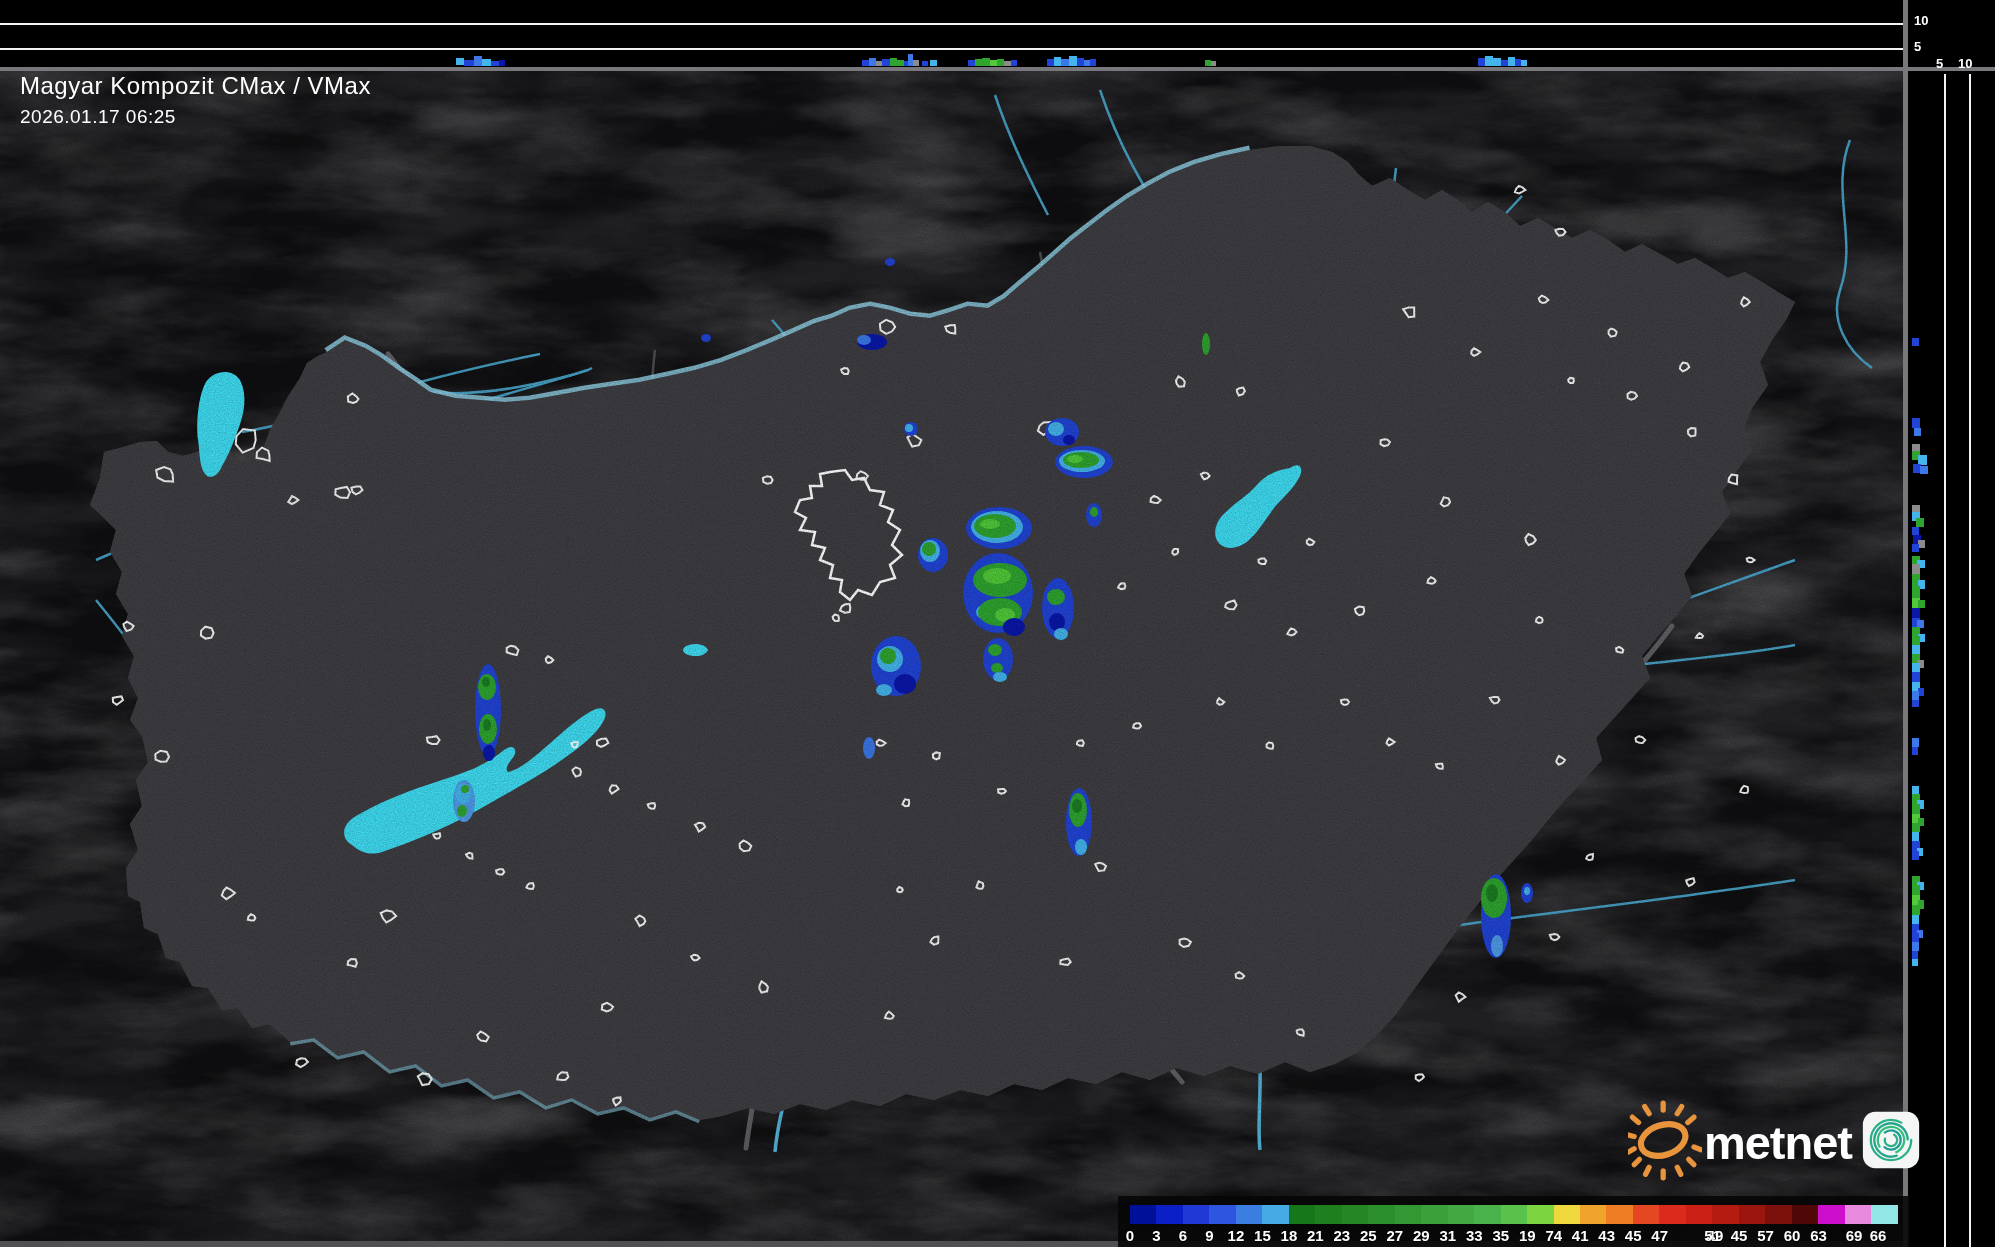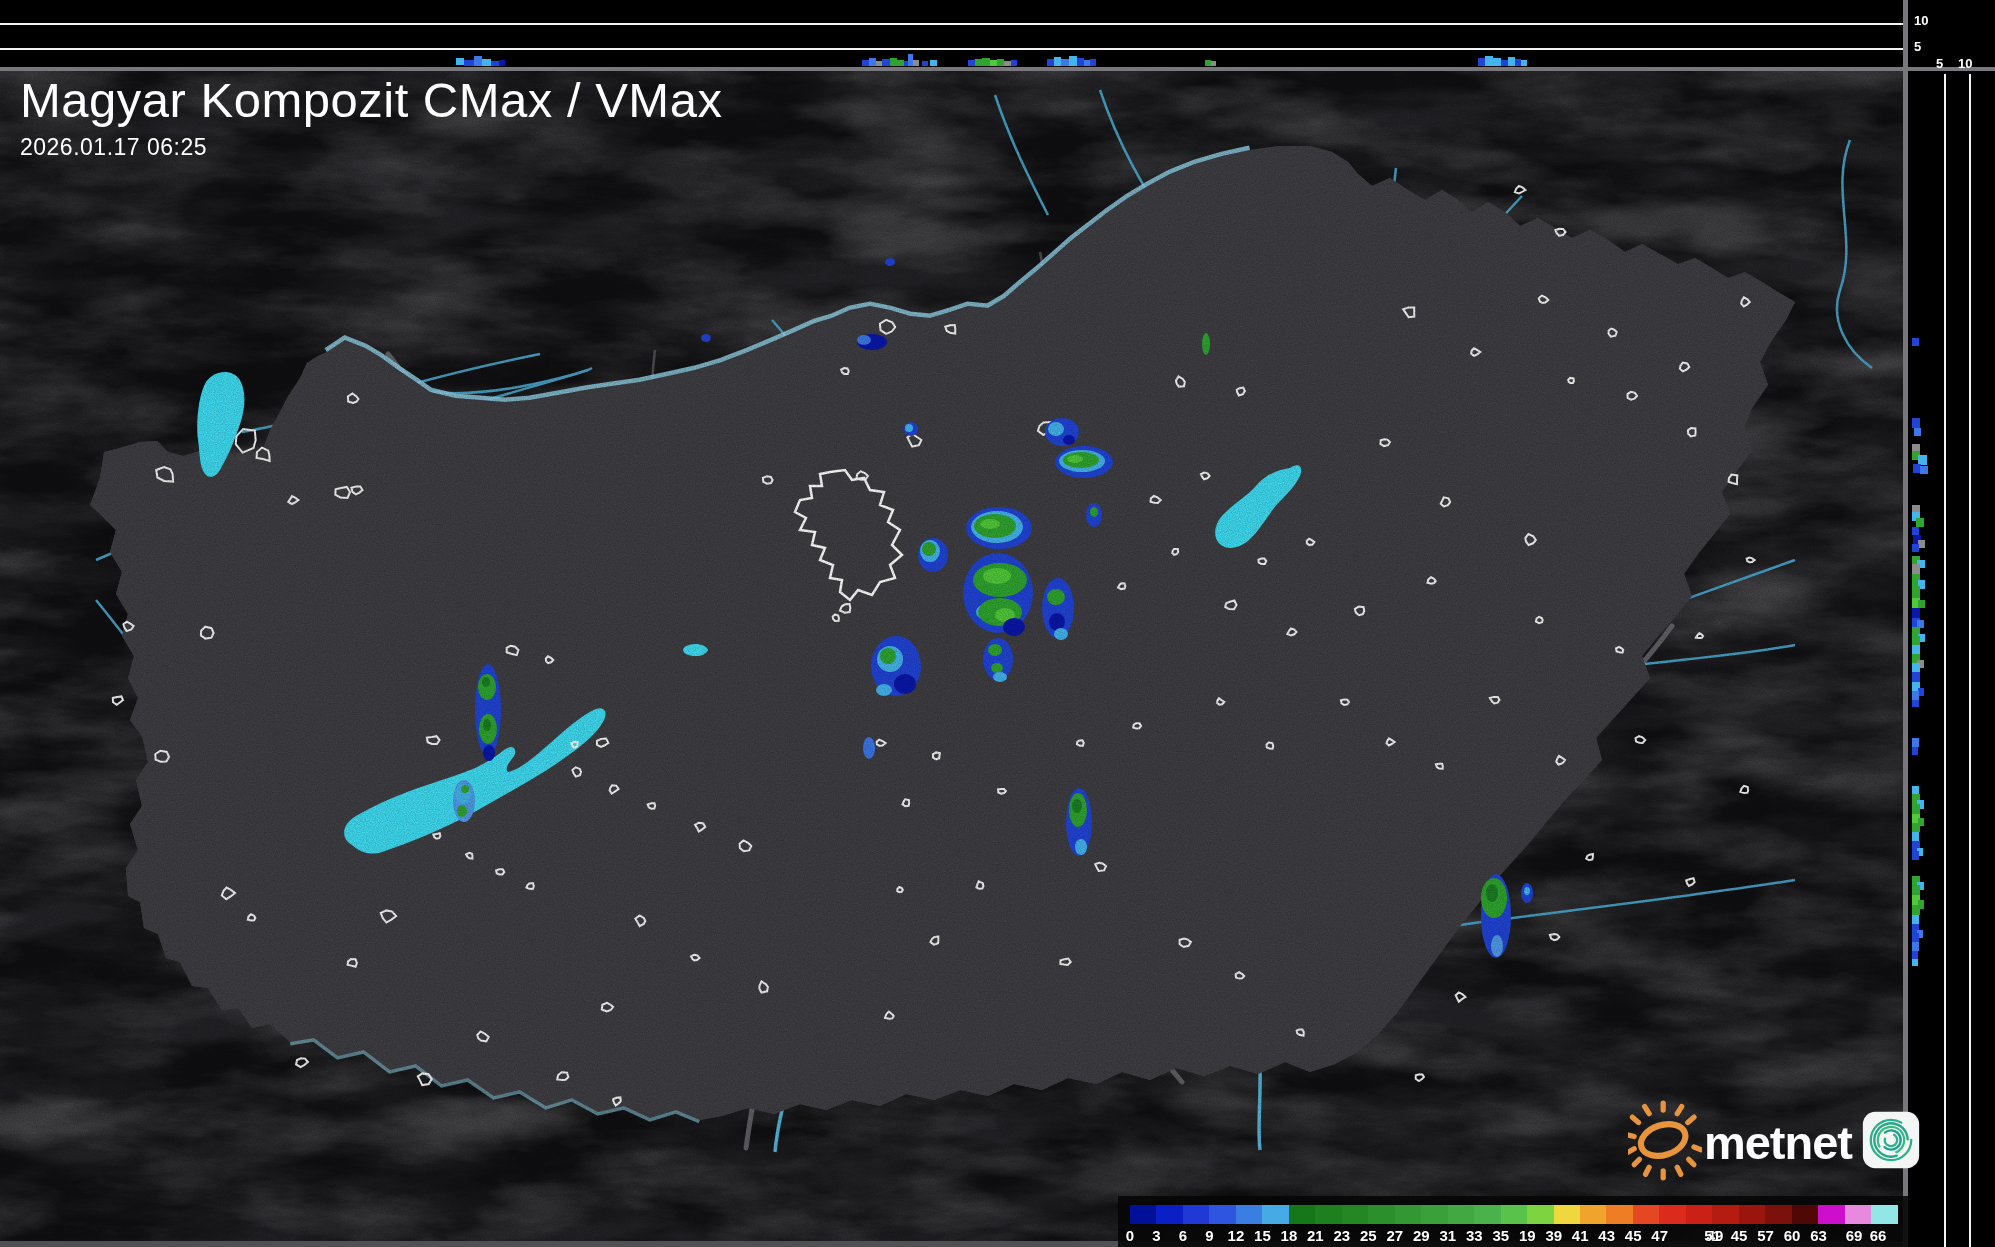--- a/index.html
+++ b/index.html
@@ -2,22 +2,22 @@
 <html><head>
 <meta charset="utf-8">
 <style>
   html,body{margin:0;padding:0;background:#000;}
   body{width:1995px;height:1247px;position:relative;overflow:hidden;
        font-family:"Liberation Sans", sans-serif;-webkit-font-smoothing:antialiased;}
   #stage{position:absolute;inset:0;}
   svg#map-svg{position:absolute;left:0;top:0;}
   .overlay{position:absolute;z-index:5;}
   #title-block{left:20px;top:72px;color:#fff;z-index:6;}
-  #map-title{font-size:49px;font-weight:400;letter-spacing:.5px;line-height:1.15;}
-  #map-timestamp{font-size:23px;margin-top:6px;letter-spacing:.5px;}
+  #map-title{font-size:24px;font-weight:400;letter-spacing:.5px;line-height:1.15;}
+  #map-timestamp{font-size:19px;margin-top:6px;letter-spacing:.5px;}
   .tick-label{position:absolute;color:#fff;font-size:13px;font-weight:bold;z-index:6;line-height:1;}
   
   #colorbar{left:1118px;top:1196px;width:792px;height:51px;z-index:6;}
   #colorbar .panel{position:absolute;inset:0;background:#060606;opacity:.88;}
   #colorbar .cells{position:absolute;left:12px;top:9px;height:19px;display:flex;}
   #colorbar .cell{height:19px;}
   #colorbar .cbl{position:absolute;top:31px;transform:translateX(-50%);color:#fff;
       font-size:15px;font-weight:bold;text-shadow:0 1px 1px #000;white-space:nowrap;}
   
   #logo{left:1628px;top:1096px;width:292px;height:88px;z-index:6;display:flex;align-items:center;}
@@ -498,21 +498,21 @@
         <div class="cbl" style="left: 170.897px;">18</div>
         <div class="cbl" style="left: 197.379px;">21</div>
         <div class="cbl" style="left: 223.862px;">23</div>
         <div class="cbl" style="left: 250.345px;">25</div>
         <div class="cbl" style="left: 276.828px;">27</div>
         <div class="cbl" style="left: 303.31px;">29</div>
         <div class="cbl" style="left: 329.793px;">31</div>
         <div class="cbl" style="left: 356.276px;">33</div>
         <div class="cbl" style="left: 382.759px;">35</div>
         <div class="cbl" style="left: 409.241px;">19</div>
-        <div class="cbl" style="left: 435.724px;">39</div>
+        <div class="cbl" style="left: 435.724px;">74</div>
         <div class="cbl" style="left: 462.207px;">41</div>
         <div class="cbl" style="left: 488.69px;">43</div>
         <div class="cbl" style="left: 515.172px;">45</div>
         <div class="cbl" style="left: 541.655px;">47</div>
         <div class="cbl" style="left: 597px;">49</div>
         <div class="cbl" style="left: 594.621px;">51</div>
         <div class="cbl" style="left: 621.103px;">45</div>
         <div class="cbl" style="left: 647.586px;">57</div>
         <div class="cbl" style="left: 674.069px;">60</div>
         <div class="cbl" style="left: 700.552px;">63</div>

